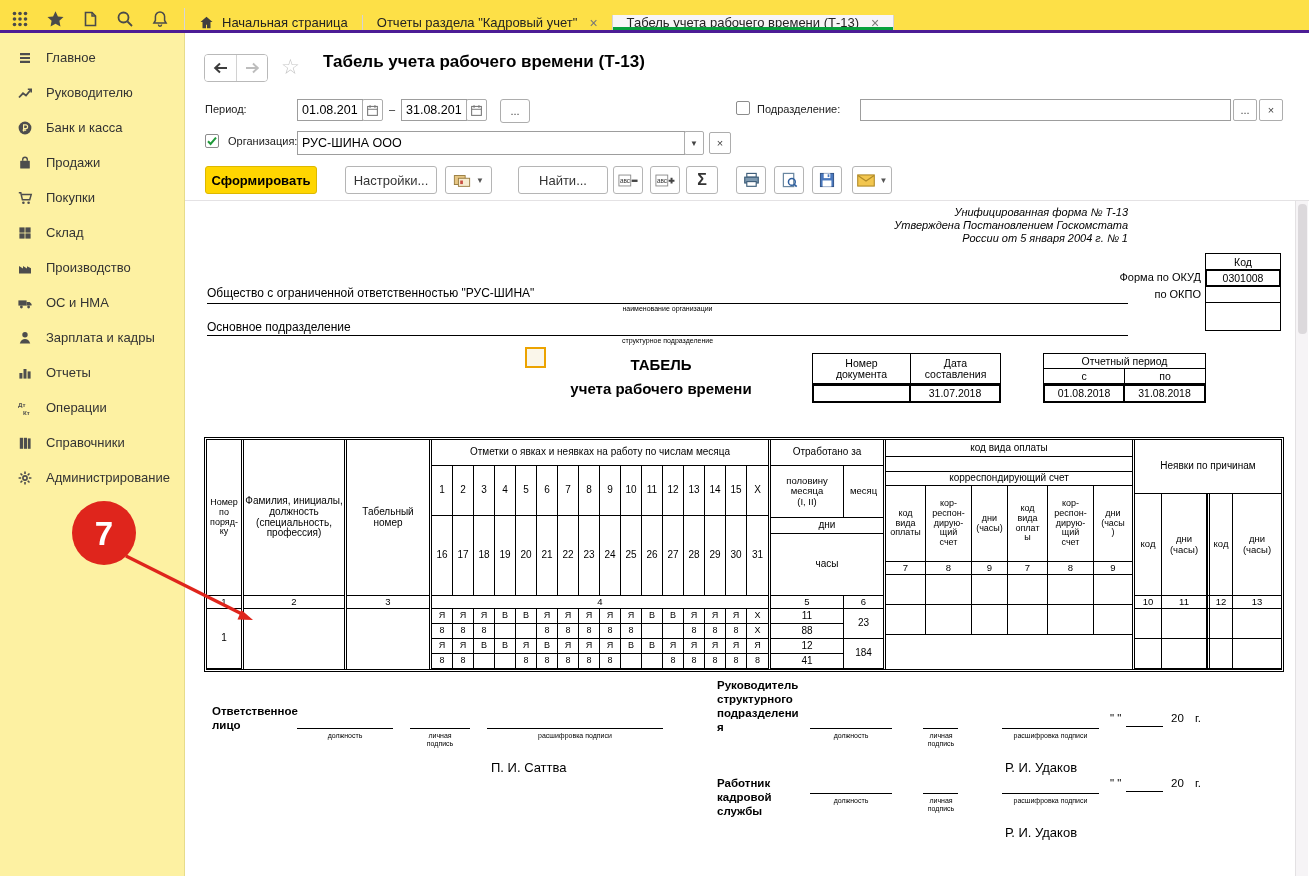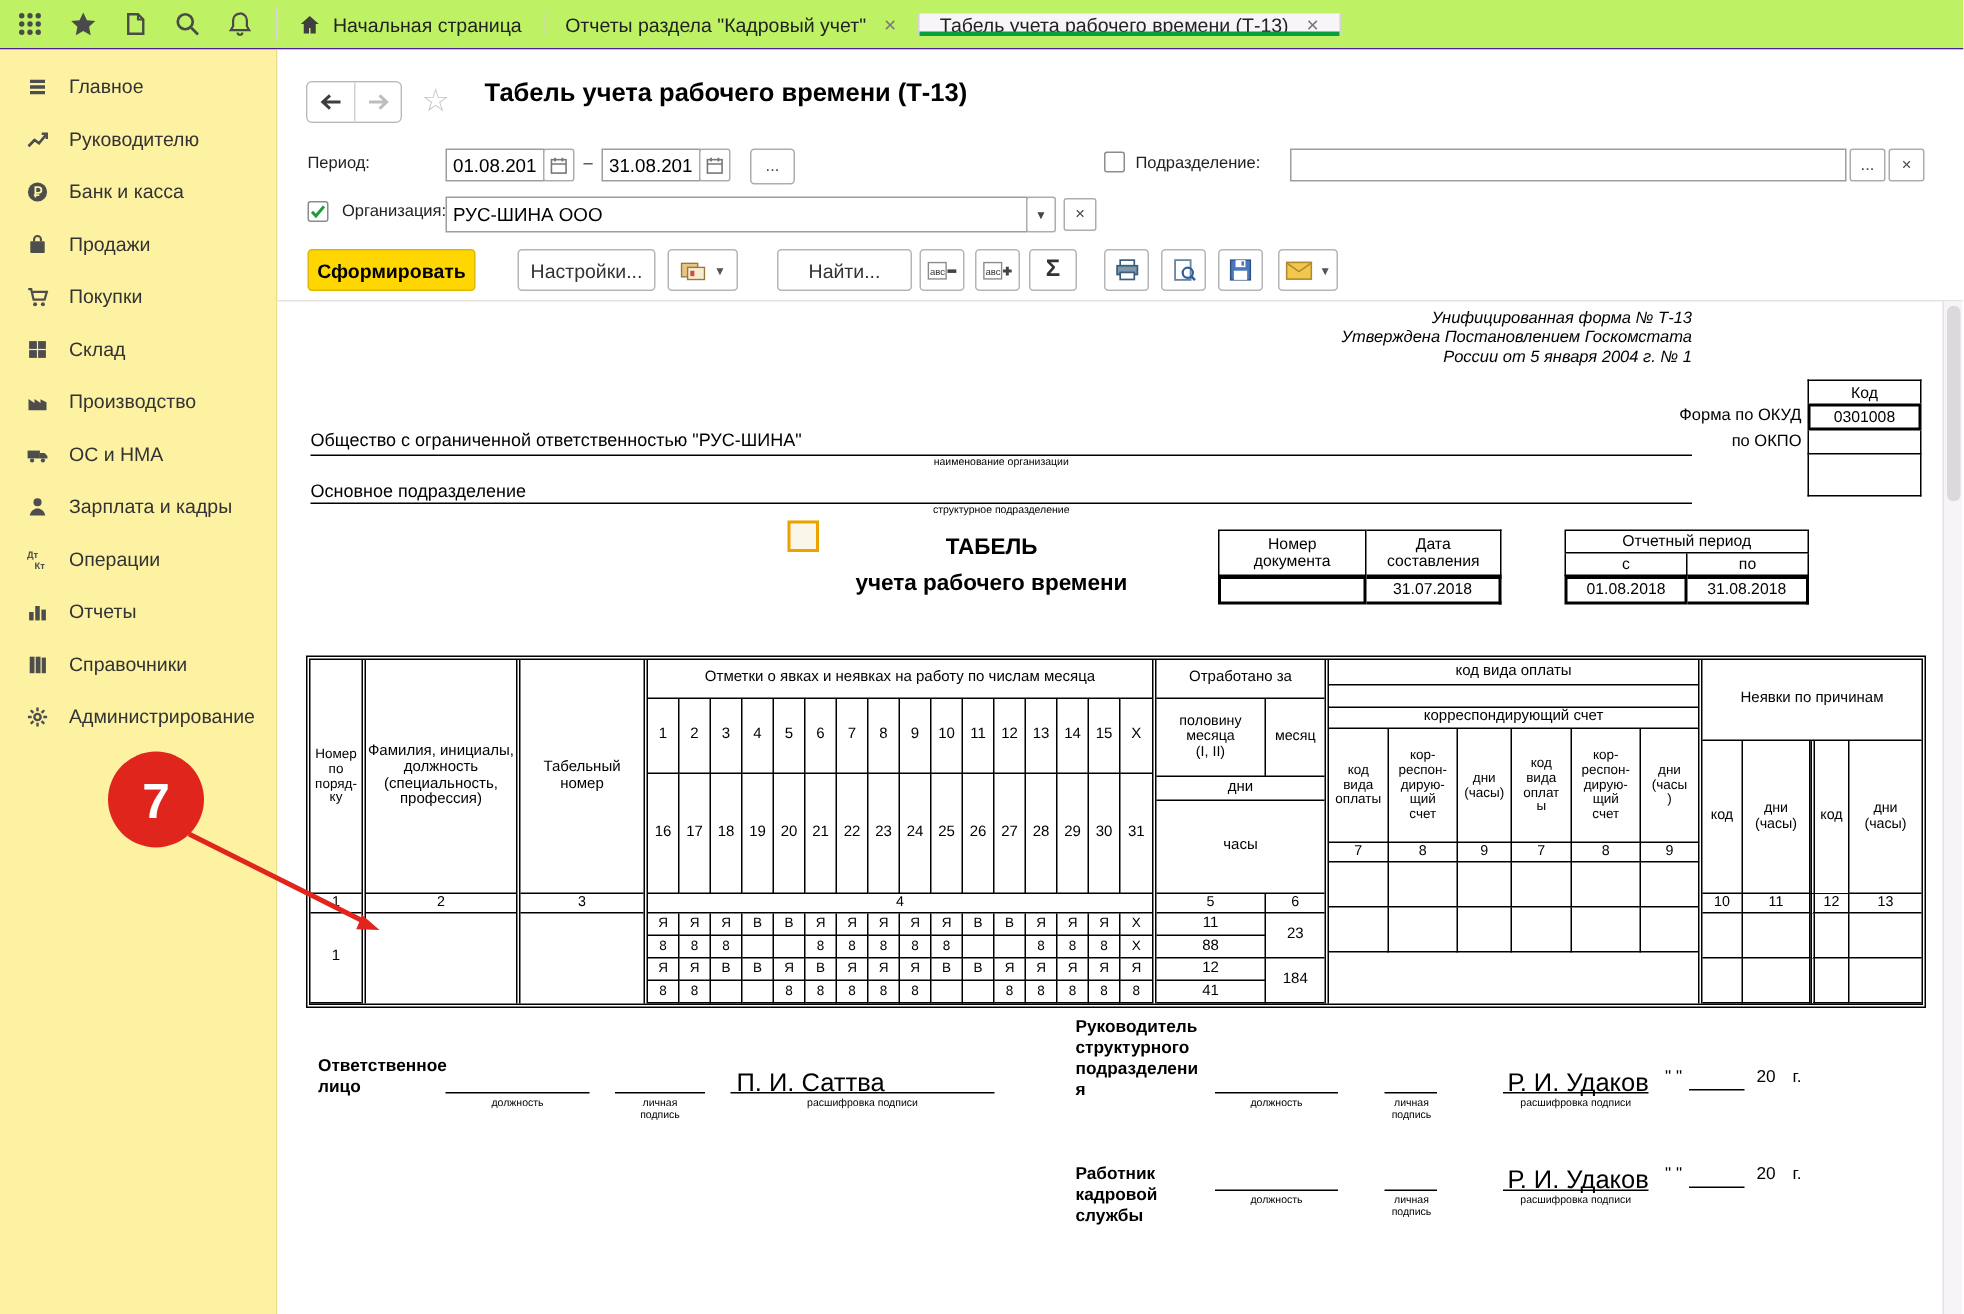--- a/index.html
+++ b/index.html
@@ -1,20 +1,20 @@
 <!DOCTYPE html>
 <html><head>
 <meta charset="utf-8">
 <style>
   * { margin:0; padding:0; box-sizing:border-box; }
   html,body { width:1309px; height:876px; background:#fff; font-family:"Liberation Sans","DejaVu Sans",sans-serif; overflow:hidden; }
   #app { position:relative; width:1309px; height:876px; background:#fff; }
 
   
-  .topbar { position:absolute; left:0; top:0; width:1309px; height:33px; background:#bef264; border-bottom:1px solid #4c1d95; display:flex; align-items:center; }
+  .topbar { position:absolute; left:0; top:0; width:1309px; height:33px; background:#fde047; border-bottom:3px solid #4c1d95; display:flex; align-items:flex-end; }
   .tb-icons { width:185px; display:flex; align-items:center; padding-left:9px; gap:13px; border-right:1px solid #d8d5d8; }
   .tb-ic { width:22px; height:22px; display:flex; align-items:center; justify-content:center; cursor:pointer; }
   .tabs { display:flex; align-items:stretch; }
   .tab { display:flex; align-items:center; gap:8px; padding:0 14px; border-right:1px solid #d5d2d5; font-size:13px; color:#222; position:relative; cursor:pointer; white-space:nowrap; }
   .tab.active { background:#f7f5f7; }
   .tab.active::after { content:""; position:absolute; left:0; right:0; bottom:0; height:3px; background:#06a03c; }
   .tab .closex { color:#777; font-size:14px; line-height:1; margin-left:4px; }
 
   
   .sidebar { position:absolute; left:0; top:33px; width:185px; height:843px; background:#fdf1a2; border-right:1px solid #e7dc8b; padding-top:7px; }
@@ -81,21 +81,21 @@
   .w73{width:73px}.w39{width:39px}.w112{width:112px}
   .wp0{width:40px}.wp1{width:46px}.wp2{width:36px}.wp3{width:40px}.wp4{width:46px}.wp5{width:38px}.wf{width:246px}
   .wg0{width:27px}.wg1{width:45px}.wg2{width:26px}.wg3{width:48px}.wg{width:146px}
   .h156{height:156px}.h26{height:26px}.h50{height:50px}.h80{height:80px}.h52{height:52px}.h16{height:16px}.h62{height:62px}
   .h34{height:34px}.h17{height:17px}.h15{height:15px}.h14{height:14px}.h76{height:76px}.h54{height:54px}.h102{height:102px}
   .h13{height:13px}.h60{height:60px}.h30{height:30px}
   .f9{font-size:9px}.f95{font-size:9.5px}.f10{font-size:10px}
 
   
   .sigbold { position:absolute; font-size:11.5px; font-weight:bold; white-space:pre-line; line-height:14px; color:#000; }
-  .signame { position:absolute; font-size:17px; color:#000; }
+  .signame { position:absolute; font-size:13px; color:#000;margin-top:48px; }
   .sigq { position:absolute; font-size:11.5px; color:#000; }
 
   
   .vscroll { position:absolute; left:1110px; top:0; width:13px; height:676px; background:#f6f4f6; border-left:1px solid #e3e1e3; }
   .vthumb { position:absolute; left:2px; top:3px; width:9px; height:130px; background:#dcd9dc; border-radius:4px; }
 
   .overlay { position:absolute; left:0; top:0; pointer-events:none; }
 </style>
 </head>
 <body>
@@ -221,32 +221,32 @@
     </div>
     <div class="side-item">
       <svg width="16" height="16" viewBox="0 0 16 16">
           <circle cx="8" cy="4.8" r="2.7" fill="#4d4d4d"></circle>
           <path d="M2.8 13.6c.8-3.2 3-4.6 5.2-4.6s4.4 1.4 5.2 4.6z" fill="#4d4d4d"></path>
         </svg>
       <span>Зарплата и кадры</span>
     </div>
     <div class="side-item">
       <svg width="16" height="16" viewBox="0 0 16 16">
-          <text x="1" y="7" font-size="6.2" font-weight="bold" fill="#4d4d4d" font-family="Liberation Sans,sans-serif">Дт</text>
-          <text x="6" y="14.5" font-size="6.2" font-weight="bold" fill="#4d4d4d" font-family="Liberation Sans,sans-serif">Кт</text>
-        </svg>
-      <span>Операции</span>
-    </div>
-    <div class="side-item">
-      <svg width="16" height="16" viewBox="0 0 16 16">
           <rect x="2.4" y="8" width="3" height="5.6" fill="#4d4d4d"></rect>
           <rect x="6.5" y="4" width="3" height="9.6" fill="#4d4d4d"></rect>
           <rect x="10.6" y="6.4" width="3" height="7.2" fill="#4d4d4d"></rect>
         </svg>
       <span>Отчеты</span>
+    </div>
+    <div class="side-item">
+      <svg width="16" height="16" viewBox="0 0 16 16">
+          <text x="1" y="7" font-size="6.2" font-weight="bold" fill="#4d4d4d" font-family="Liberation Sans,sans-serif">Дт</text>
+          <text x="6" y="14.5" font-size="6.2" font-weight="bold" fill="#4d4d4d" font-family="Liberation Sans,sans-serif">Кт</text>
+        </svg>
+      <span>Операции</span>
     </div>
     <div class="side-item">
       <svg width="16" height="16" viewBox="0 0 16 16">
           <rect x="2.8" y="2.8" width="3.2" height="11" fill="#4d4d4d"></rect>
           <rect x="6.8" y="2.8" width="3.2" height="11" fill="#4d4d4d"></rect>
           <rect x="10.8" y="3.4" width="2.8" height="10.4" fill="#4d4d4d"></rect>
         </svg>
       <span>Справочники</span>
     </div>
     <div class="side-item">

